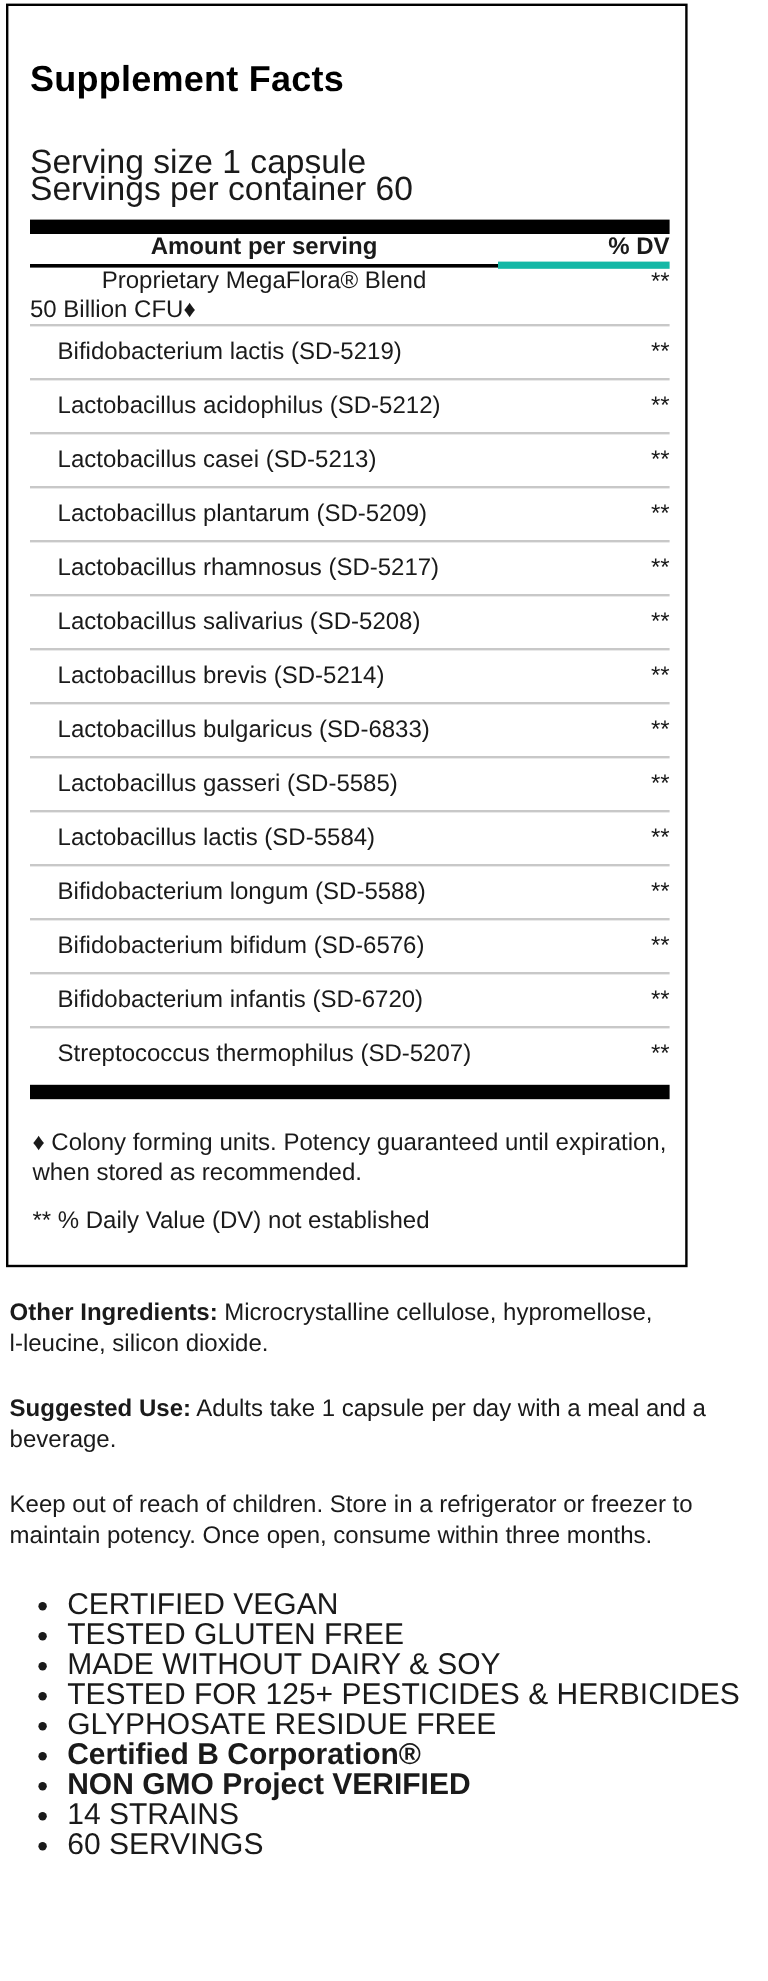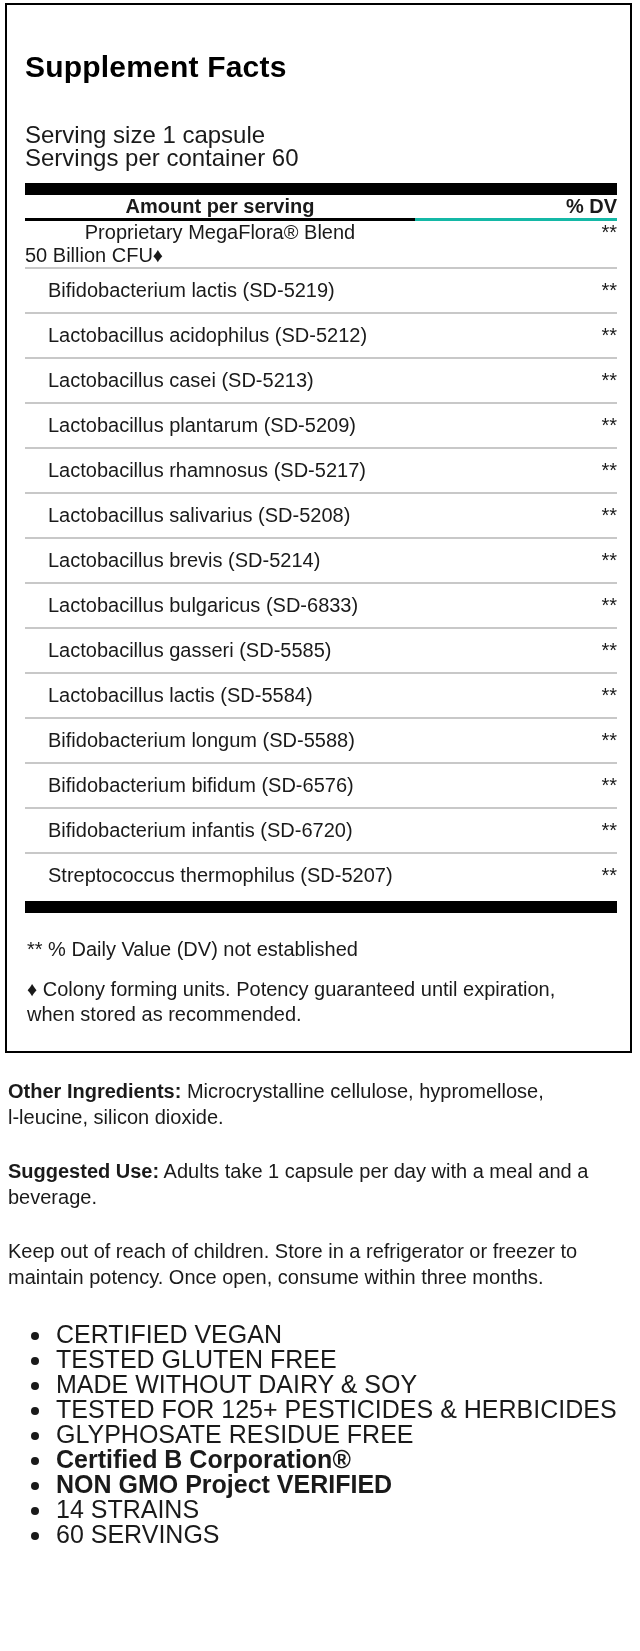--- a/index.html
+++ b/index.html
@@ -17,36 +17,36 @@
     width: 640px;
     min-height: 1651px;
     box-sizing: border-box;
     position: relative;
   }
 
   
   .facts-box {
     box-sizing: border-box;
     margin: 3px 3px 0 5px;
-    width: 627px;
+    width: 568px;
     border: 2px solid #000000;
     padding: 44px 13px 24px 18px;
     background: #ffffff;
   }
   .panel-title {
     margin: 0;
     font-size: 30px;
     line-height: 36px;
     font-weight: 700;
     letter-spacing: 0.2px;
     color: #000000;
   }
   .serving-block {
     margin-top: 38px;
-    font-size: 24px;
+    font-size: 28px;
     line-height: 23px;
   }
   .bar-thick {
     height: 12px;
     background: #000000;
     margin-top: 14px;
   }
   .bar-thick.bottom {
     margin-top: 4px;
   }
@@ -65,21 +65,21 @@
     width: 390px;
     text-align: center;
     font-weight: 700;
     padding: 5px 0 3px 0;
     border-bottom: 3px solid #000000;
   }
   th.col-dv {
     text-align: right;
     font-weight: 700;
     padding: 5px 0 3px 0;
-    border-bottom: 3px solid #14b8a6;
+    border-bottom: 6px solid #14b8a6;
   }
   td.blend-name {
     padding: 12px 0 0 0;
     text-align: center;
   }
   td.blend-dv {
     padding: 12px 0 0 0;
     text-align: right;
   }
   td.blend-amount {
@@ -226,22 +226,22 @@
           </tr>
           <tr class="ing-row">
             <td class="ing-name">Streptococcus thermophilus (SD-5207)</td>
             <td class="ing-dv">**</td>
           </tr>
         </tbody>
     </table>
 
     <div class="bar-thick bottom"></div>
 
+    <p class="footnote">♦ Colony forming units. Potency guaranteed until expiration, when stored as recommended.</p>
     <p class="footnote">** % Daily Value (DV) not established</p>
-    <p class="footnote">♦ Colony forming units. Potency guaranteed until expiration, when stored as recommended.</p>
   </div>
 
   <div class="below">
 
     <p class="narrow"><b>Other Ingredients:</b><span> Microcrystalline cellulose, hypromellose, l-leucine, silicon dioxide.</span></p>
 
     <p><b>Suggested Use:</b><span> Adults take 1 capsule per day with a meal and a beverage.</span></p>
 
     <p class="storage">Keep out of reach of children. Store in a refrigerator or freezer to maintain potency. Once open, consume within three months.</p>
 

